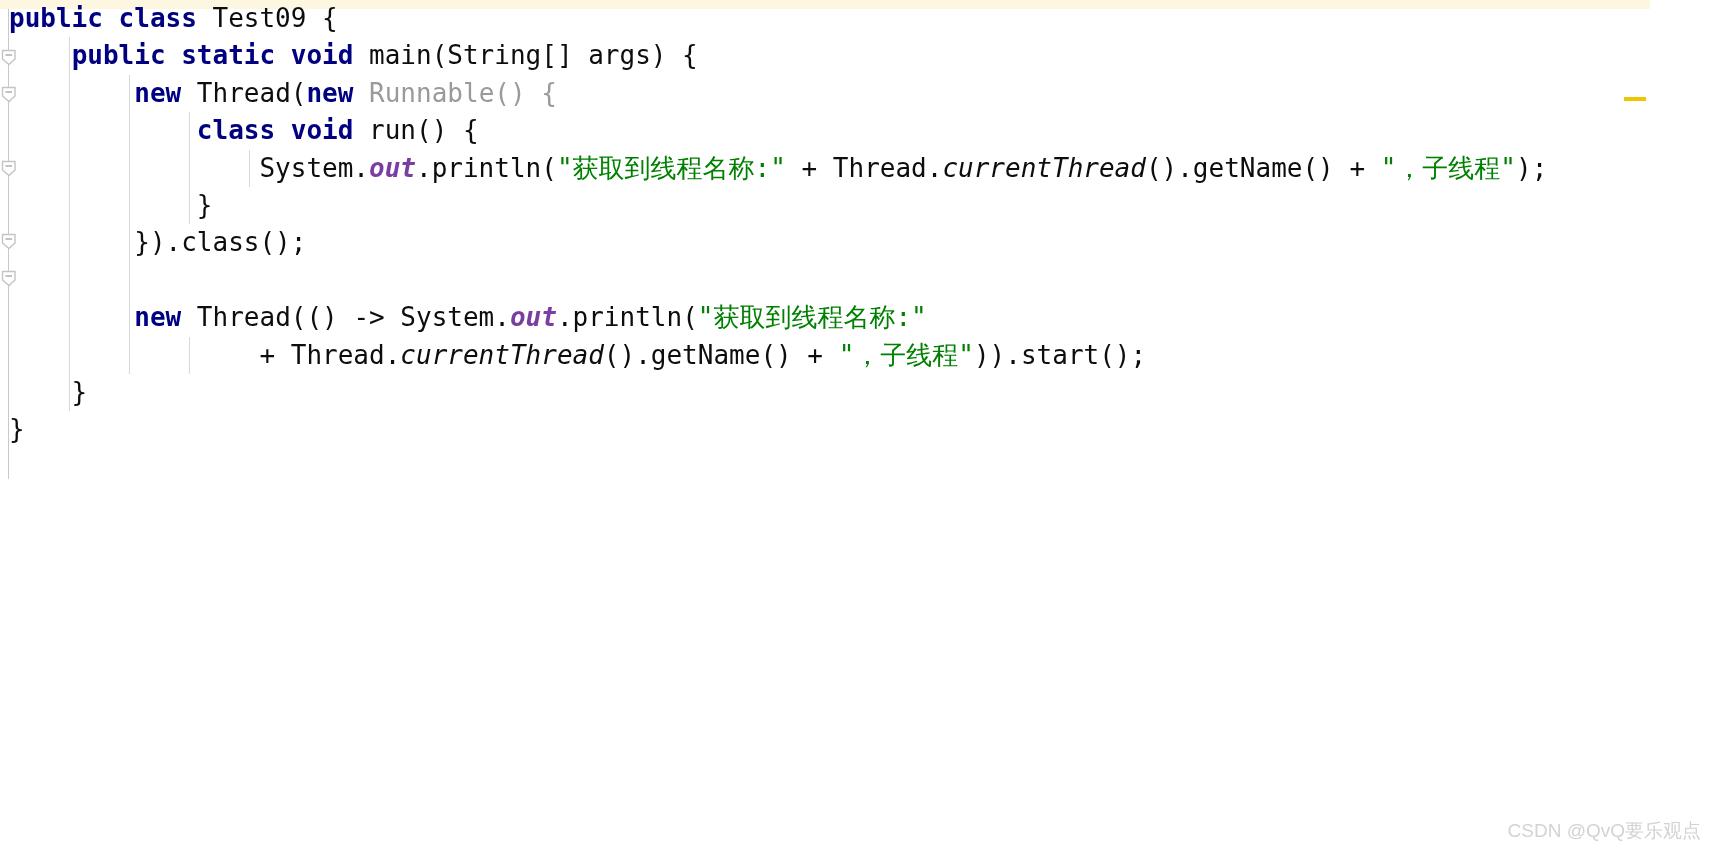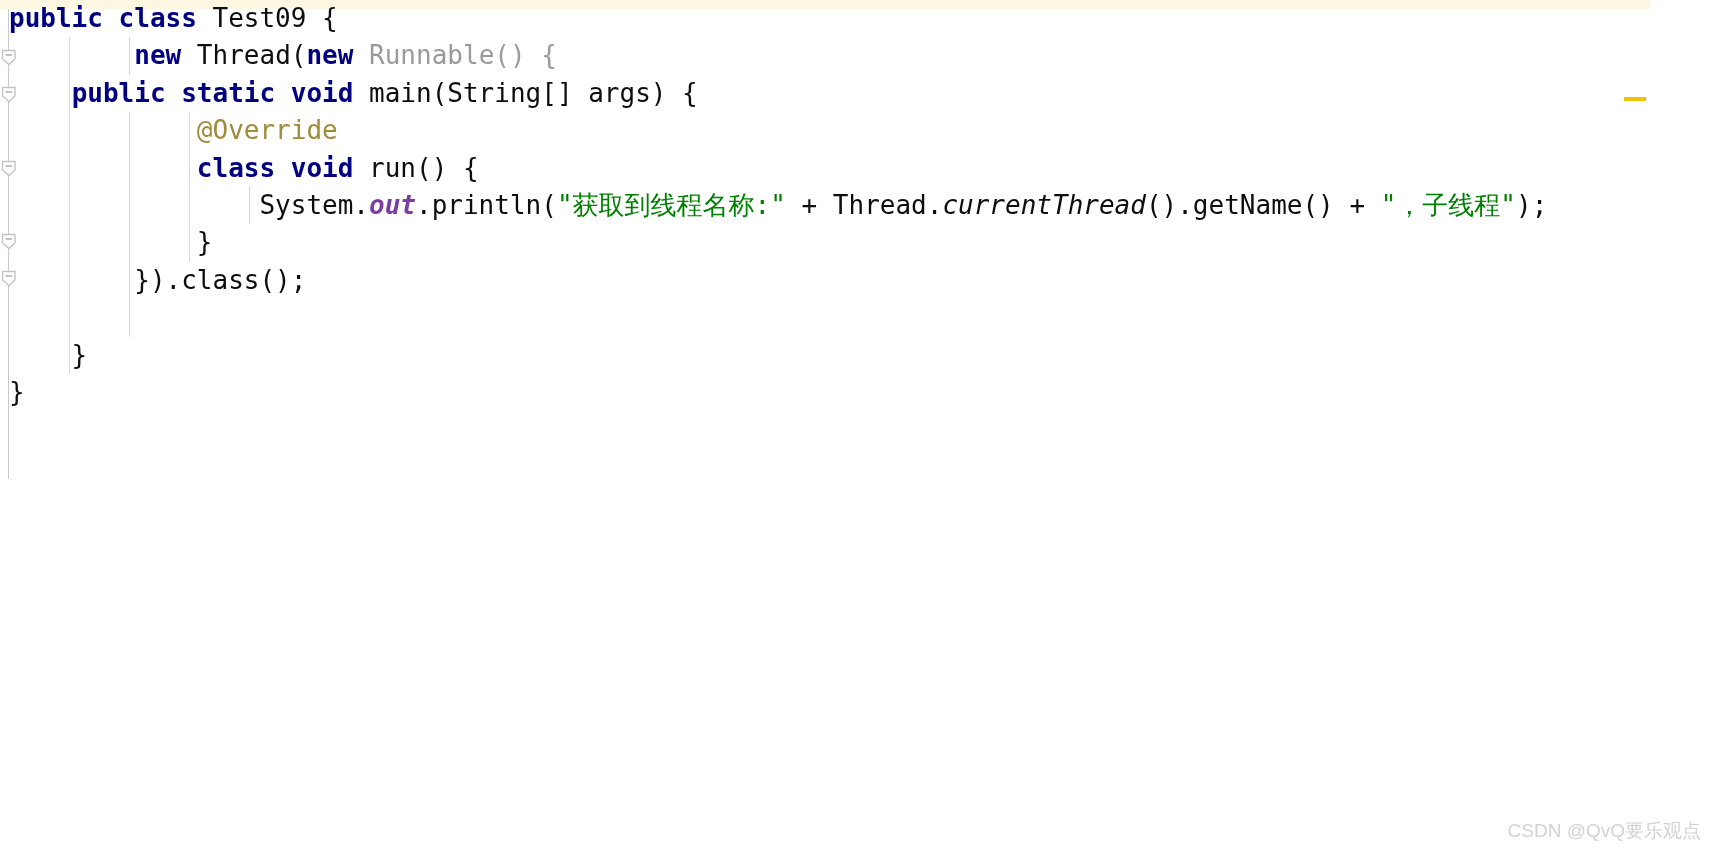--- a/index.html
+++ b/index.html
@@ -152,28 +152,29 @@
           <svg width="19" height="19" viewBox="0 0 19 19">
             <path d="M2.5 2.5 H15 L15 11 L9 16.5 L2.5 11 Z" fill="#ffffff" stroke="#c4c4c4" stroke-width="1.4"></path>
             <line x1="5.5" y1="7" x2="12" y2="7" stroke="#a8a8a8" stroke-width="1.4"></line>
           </svg>
         </div>
       </div>
   </div>
 
   <div id="code">
       <div class="line"><span class="kw">public class </span><span class="plain">Test09 {</span></div>
+      <div class="line"><span class="guide" style="left: 60px;"></span><span class="plain">    </span><span class="kw">public static void </span><span class="plain">main(String[] args) {</span></div>
       <div class="line"><span class="guide" style="left: 60px;"></span><span class="guide" style="left: 120px;"></span><span class="plain">        </span><span class="kw">new </span><span class="plain">Thread(</span><span class="kw">new </span><span class="dim">Runnable() {</span></div>
-      <div class="line"><span class="guide" style="left: 60px;"></span><span class="plain">    </span><span class="kw">public static void </span><span class="plain">main(String[] args) {</span></div>
-      <div class="line"><span class="guide" style="left: 60px;"></span><span class="guide" style="left: 120px;"></span><span class="guide" style="left: 180px;"></span><span class="plain">            </span><span class="anno">@Override</span></div>
       <div class="line"><span class="guide" style="left: 60px;"></span><span class="guide" style="left: 120px;"></span><span class="guide" style="left: 180px;"></span><span class="plain">            </span><span class="kw">class void </span><span class="plain">run() {</span></div>
       <div class="line"><span class="guide" style="left: 60px;"></span><span class="guide" style="left: 120px;"></span><span class="guide" style="left: 180px;"></span><span class="guide" style="left: 240px;"></span><span class="plain">                System.</span><span class="fieldi">out</span><span class="plain">.println(</span><span class="str">"获取到线程名称:"</span><span class="plain"> + Thread.</span><span class="mitalic">currentThread</span><span class="plain">().getName() + </span><span class="str">"，子线程"</span><span class="plain">);</span></div>
       <div class="line"><span class="guide" style="left: 60px;"></span><span class="guide" style="left: 120px;"></span><span class="guide" style="left: 180px;"></span><span class="plain">            }</span></div>
       <div class="line"><span class="guide" style="left: 60px;"></span><span class="guide" style="left: 120px;"></span><span class="plain">        }).class();</span></div>
       <div class="line"><span class="guide" style="left: 60px;"></span><span class="guide" style="left: 120px;"></span>&nbsp;</div>
+      <div class="line"><span class="guide" style="left: 60px;"></span><span class="guide" style="left: 120px;"></span><span class="plain">        </span><span class="kw">new </span><span class="plain">Thread(() -&gt; System.</span><span class="fieldi">out</span><span class="plain">.println(</span><span class="str">"获取到线程名称:"</span></div>
+      <div class="line"><span class="guide" style="left: 60px;"></span><span class="guide" style="left: 120px;"></span><span class="guide" style="left: 180px;"></span><span class="plain">                + Thread.</span><span class="mitalic">currentThread</span><span class="plain">().getName() + </span><span class="str">"，子线程"</span><span class="plain">)).start();</span></div>
       <div class="line"><span class="guide" style="left: 60px;"></span><span class="plain">    }</span></div>
       <div class="line"><span class="plain">}</span></div>
     </div>
 
   <div id="right-dash" style="background: rgb(239, 196, 0);"></div>
 
 </div>
 
 <div id="watermark">CSDN @QvQ要乐观点</div>
 

